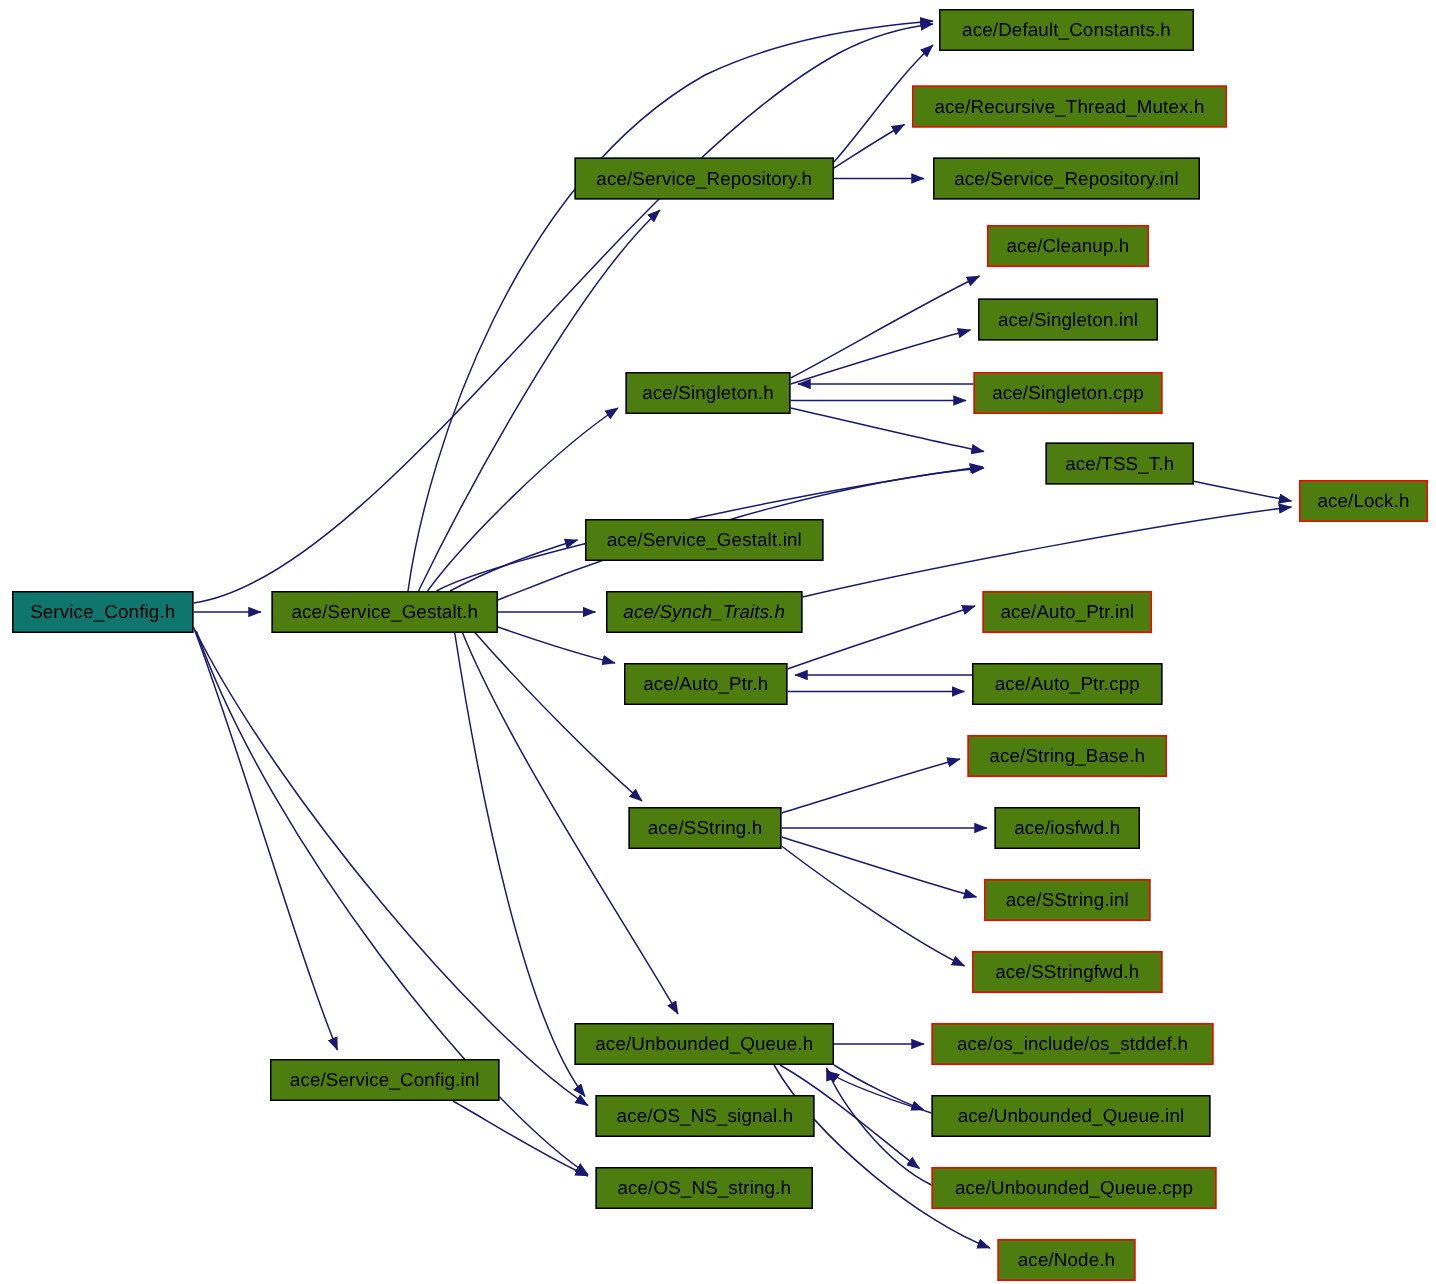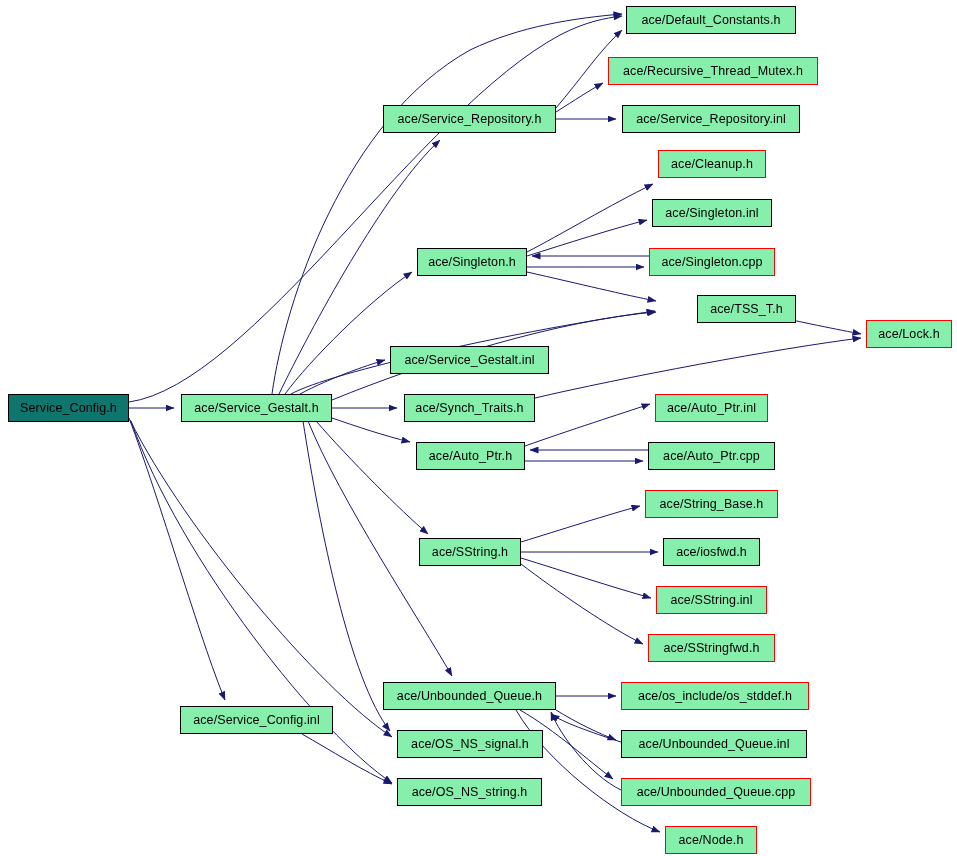--- a/index.html
+++ b/index.html
@@ -19,21 +19,21 @@
     position: absolute;
     left: 0;
     top: 0;
     width: 957px;
     height: 856px;
     pointer-events: none;
   }
   .gnode {
     position: absolute;
     box-sizing: border-box;
-    background: #86efac;
+    background: #4d7c0f;
     border: 1px solid #000000;
     display: flex;
     align-items: center;
     justify-content: center;
     white-space: nowrap;
     font-size: 12.5px;
     color: #000000;
     letter-spacing: 0.1px;
   }
   .gnode.red { border-color: #ff0000; }
@@ -132,21 +132,21 @@
       </div>
       <div class="gnode" style="left: 697px; top: 295px; width: 99px; height: 28px;">
         <span class="nlabel">ace/TSS_T.h</span>
       </div>
       <div class="gnode red" style="left: 866px; top: 320px; width: 86px; height: 28px;">
         <span class="nlabel">ace/Lock.h</span>
       </div>
       <div class="gnode" style="left: 390px; top: 346px; width: 159px; height: 28px;">
         <span class="nlabel">ace/Service_Gestalt.inl</span>
       </div>
-      <div class="gnode" style="left: 404px; top: 394px; width: 131px; height: 28px;">
+      <div class="gnode" style="left: 404px; top: 394px; width: 131px; height: 28px; font-style: italic;">
         <span class="nlabel">ace/Synch_Traits.h</span>
       </div>
       <div class="gnode red" style="left: 655px; top: 394px; width: 113px; height: 28px;">
         <span class="nlabel">ace/Auto_Ptr.inl</span>
       </div>
       <div class="gnode" style="left: 416px; top: 442px; width: 109px; height: 28px;">
         <span class="nlabel">ace/Auto_Ptr.h</span>
       </div>
       <div class="gnode" style="left: 648px; top: 442px; width: 127px; height: 28px; text-align: center;">
         <span class="nlabel">ace/Auto_Ptr.cpp</span>

